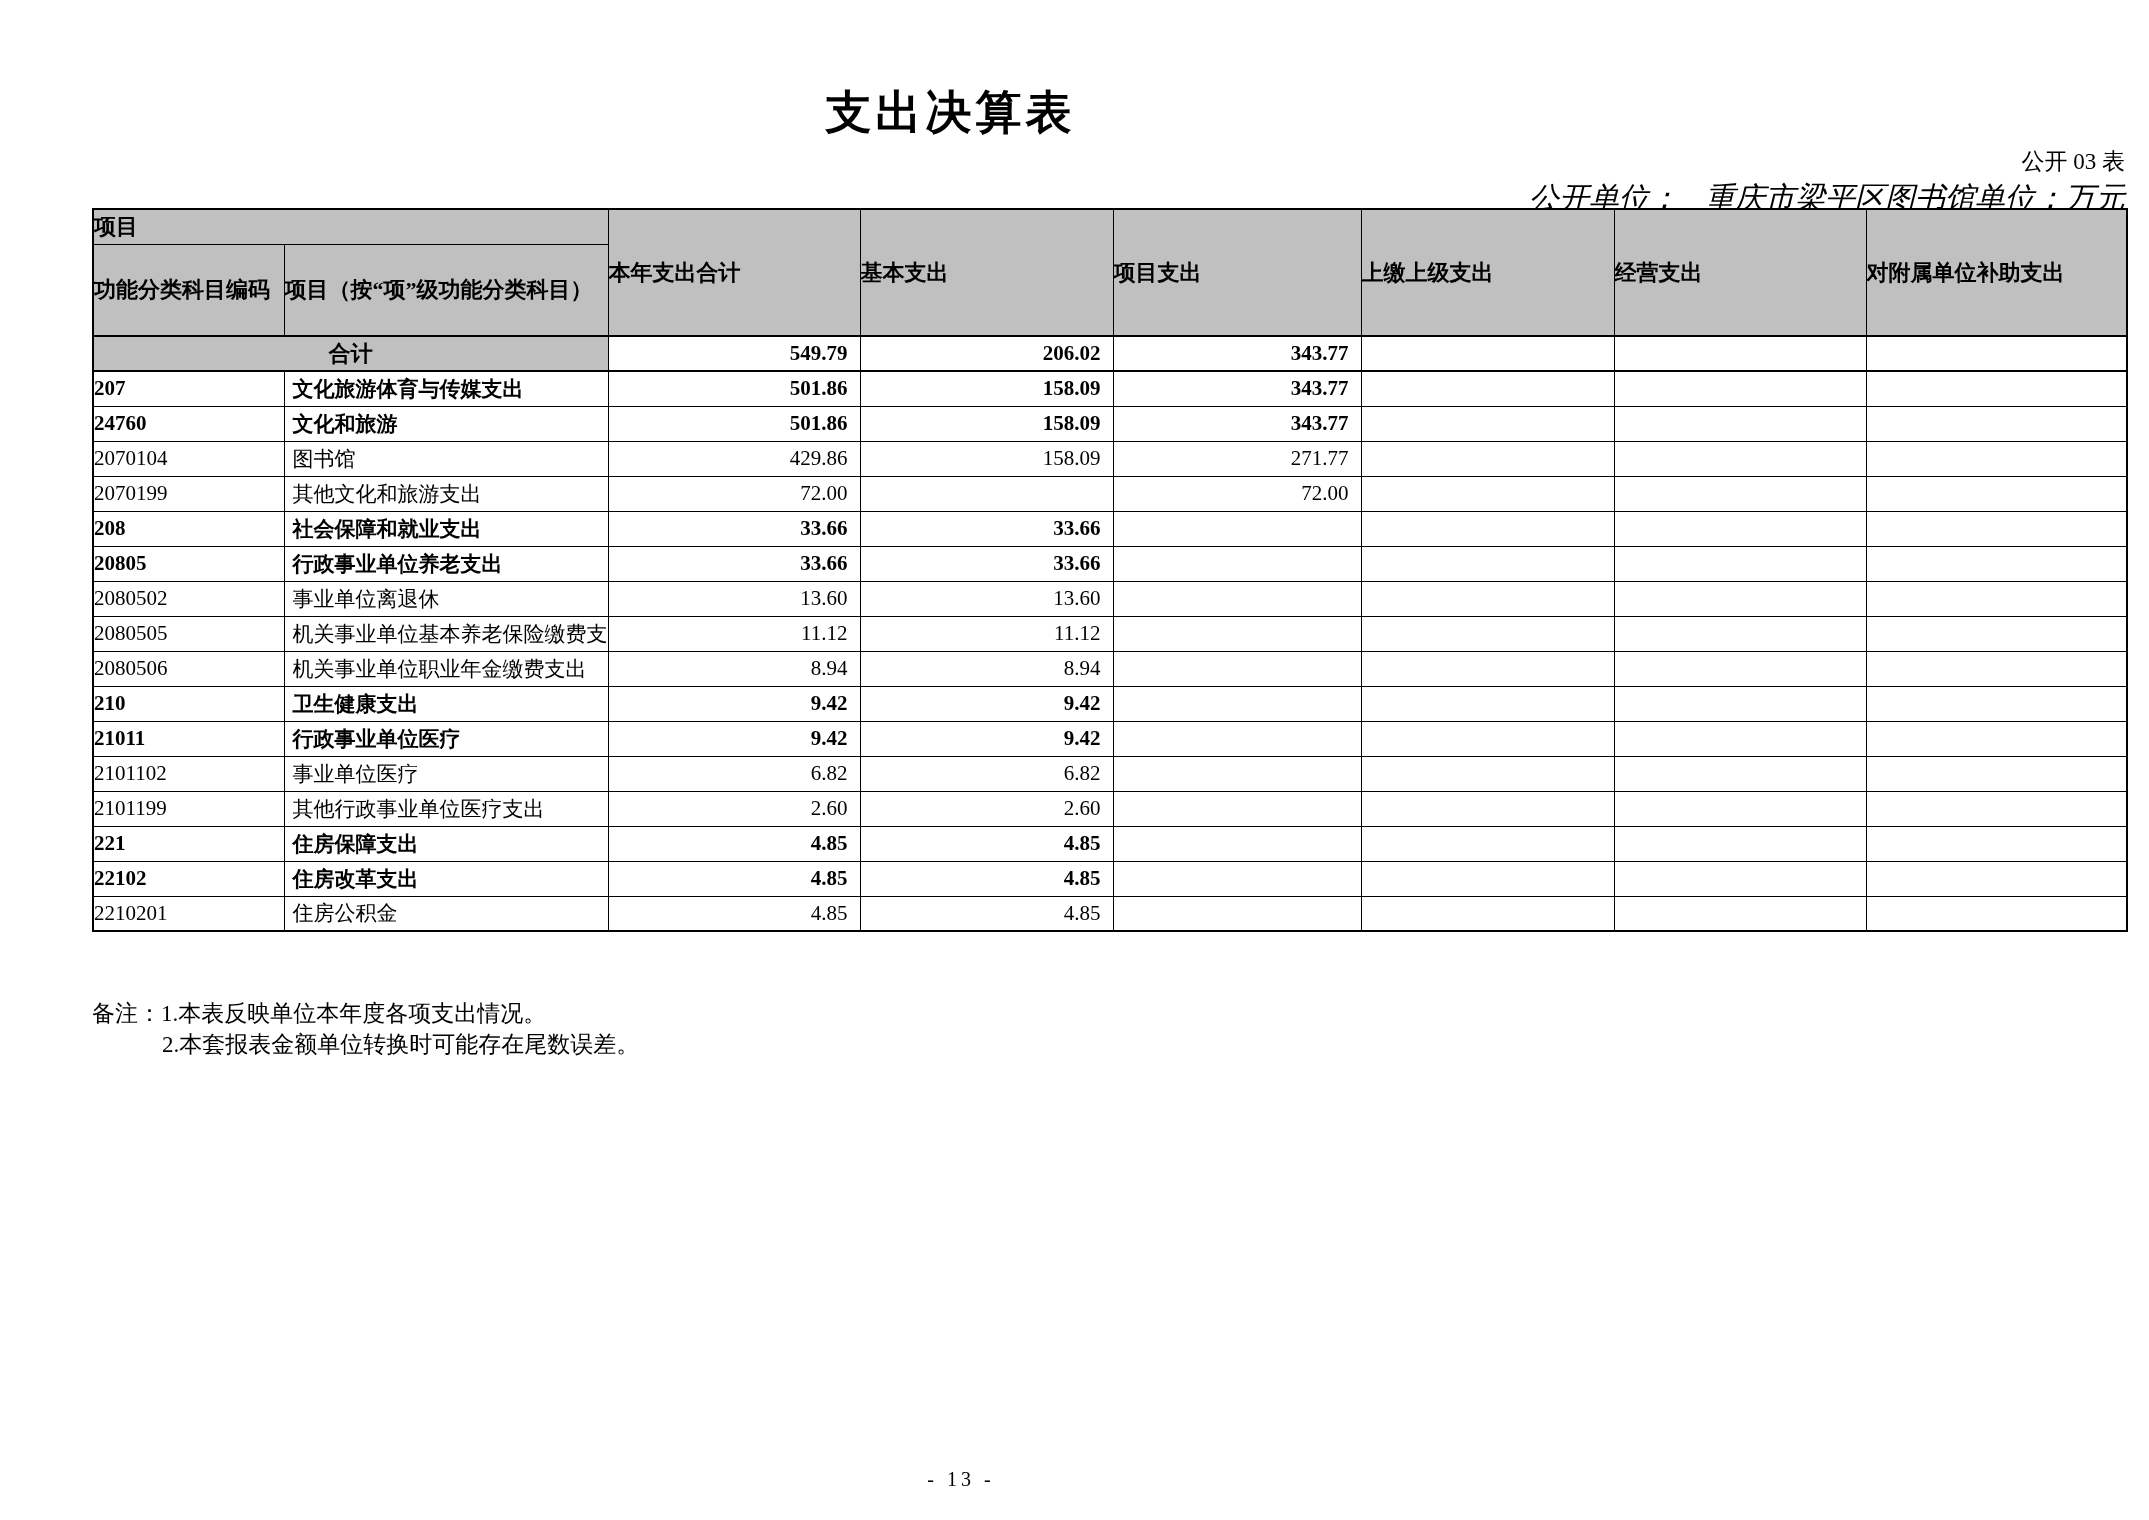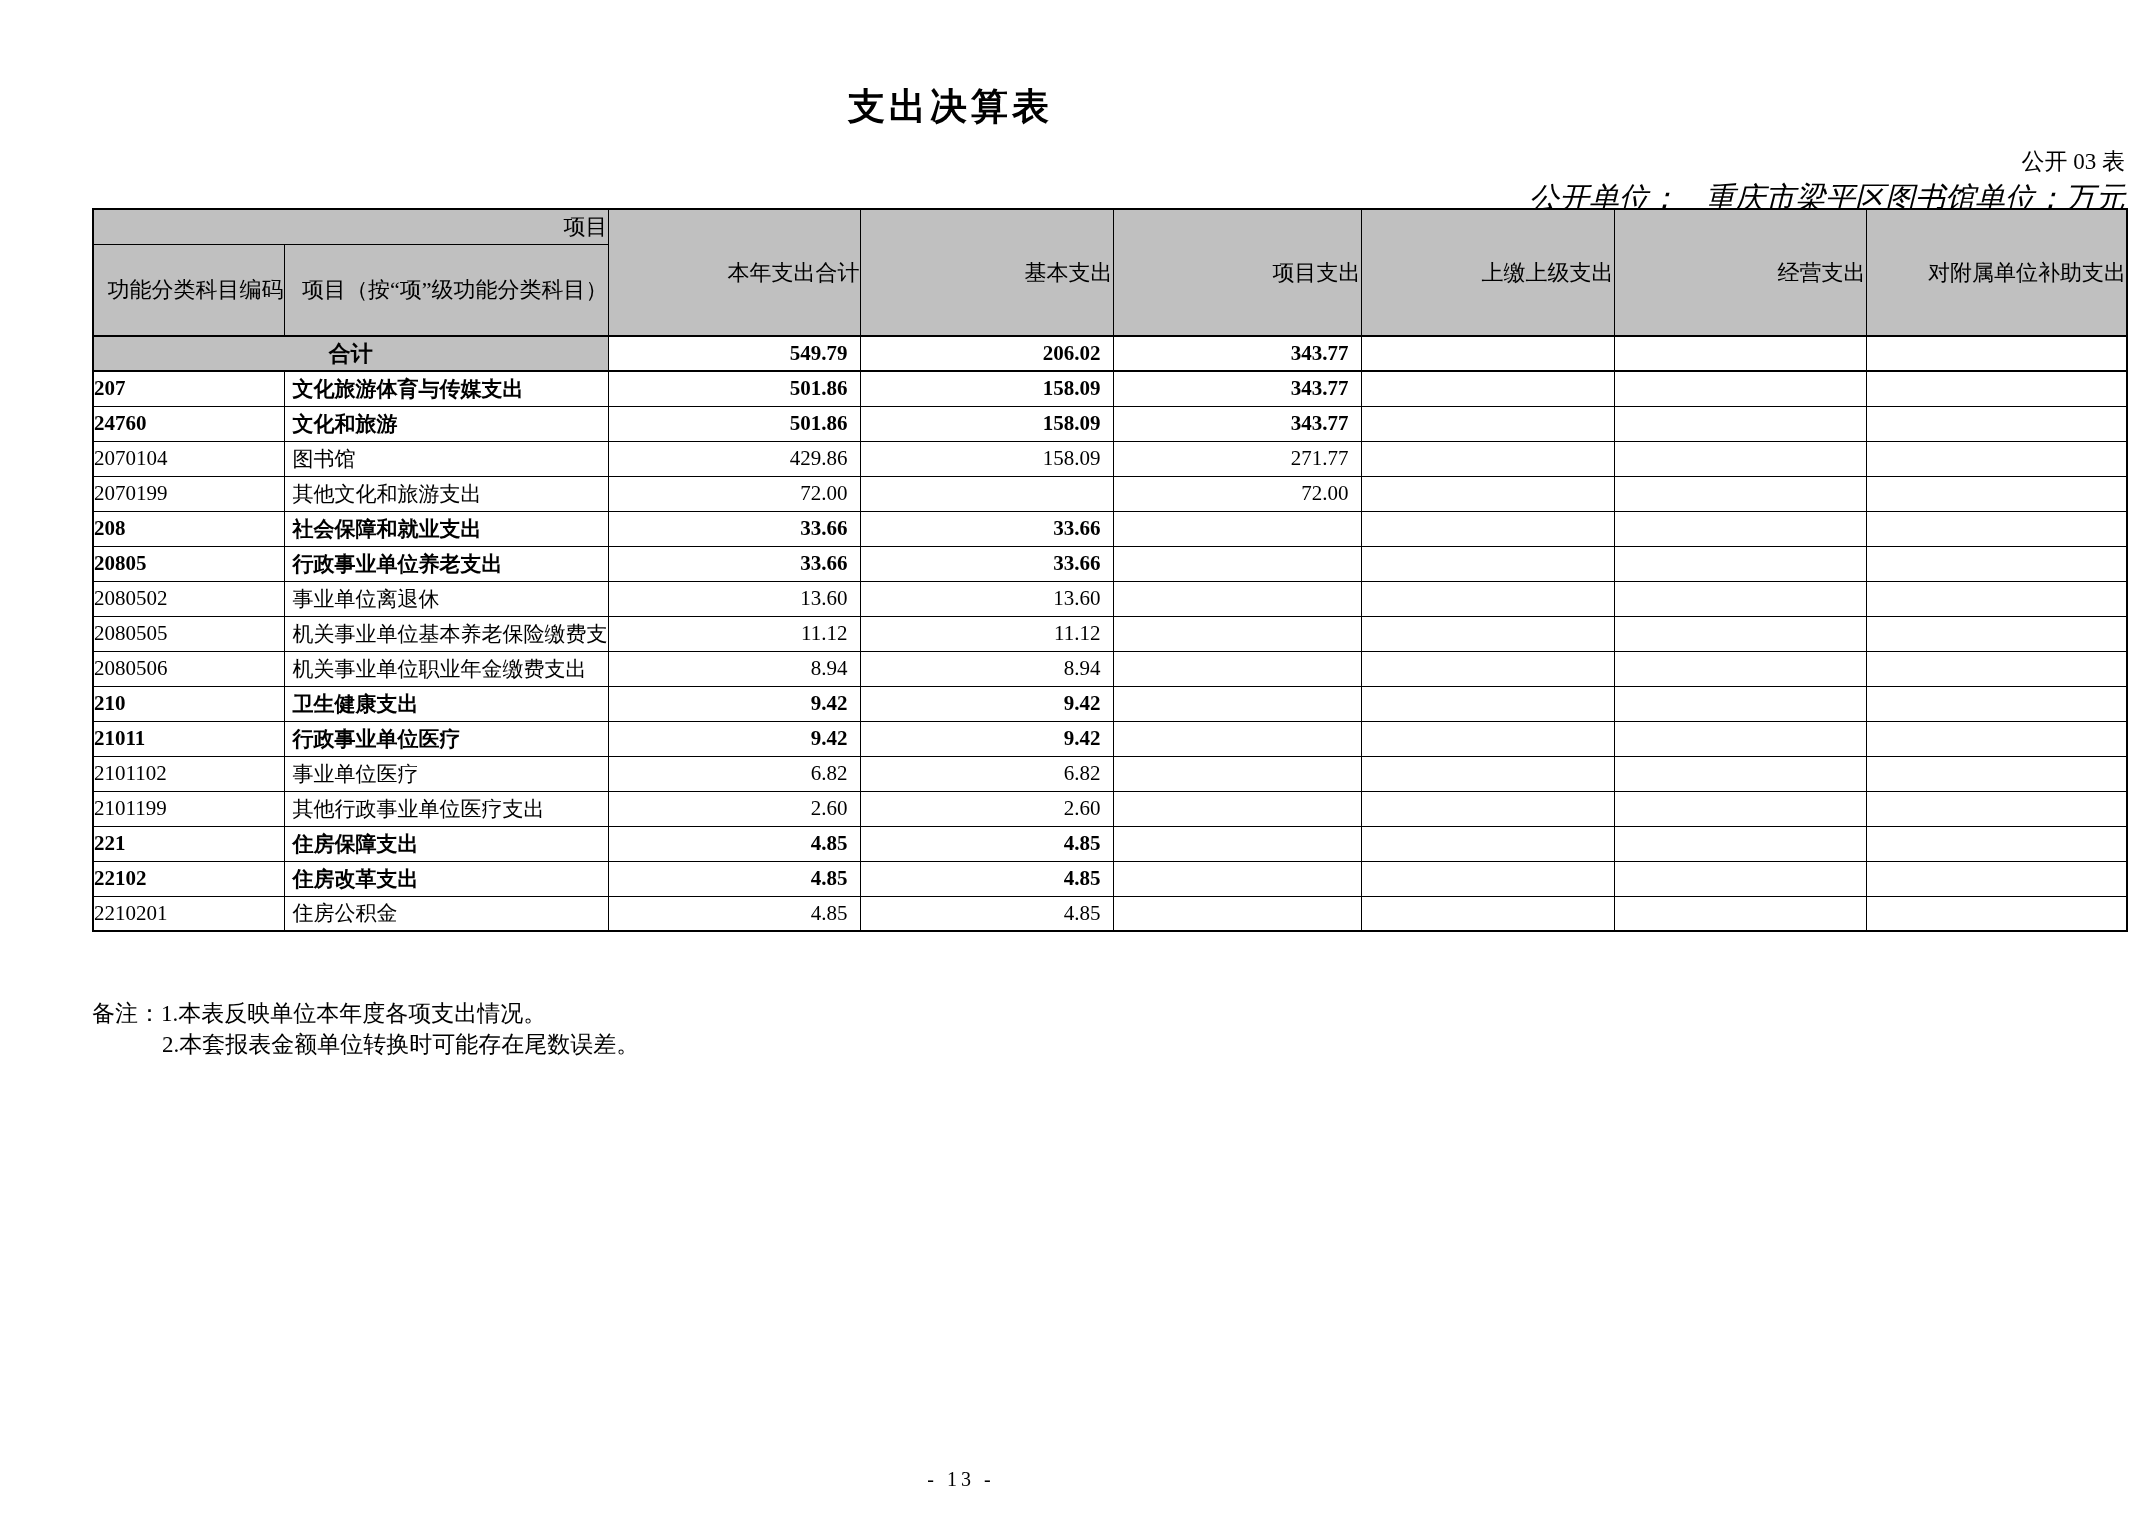--- a/index.html
+++ b/index.html
@@ -10,21 +10,21 @@
     height: 1520px;
     font-family: "Liberation Serif", "DejaVu Serif", serif;
     color: #000000;
     overflow: hidden;
   }
   .page-title {
     position: absolute;
     top: 82px; left: 0;
     width: 1901px;
     text-align: center;
-    font-size: 37px;
+    font-size: 46px;
     font-weight: bold;
     letter-spacing: 4px;
   }
   .table-code {
     position: absolute;
     top: 146px; right: 24px;
     font-size: 23px;
   }
   .meta-row {
     position: absolute;
@@ -45,22 +45,22 @@
     border: 2px solid #000;
     font-size: 21px;
   }
   .fin-table th, .fin-table td {
     border: 1px solid #000;
     overflow: hidden;
     white-space: nowrap;
   }
   .fin-table thead th {
     background: var(--header-bg, #c0c0c0);
-    font-weight: normal;
-    text-align: right;
+    font-weight: bold;
+    text-align: left;
     vertical-align: middle;
     font-size: 22px;
   }
   .fin-table thead { border-bottom: 2px solid #000; }
   tr.group-header-row th { height: 35px; }
   tr.sub-header-row th { height: 92px; }
   .fin-table tbody td { height: 35px; vertical-align: middle; }
   td.total-label {
     background: var(--header-bg, #c0c0c0);
     text-align: center;

